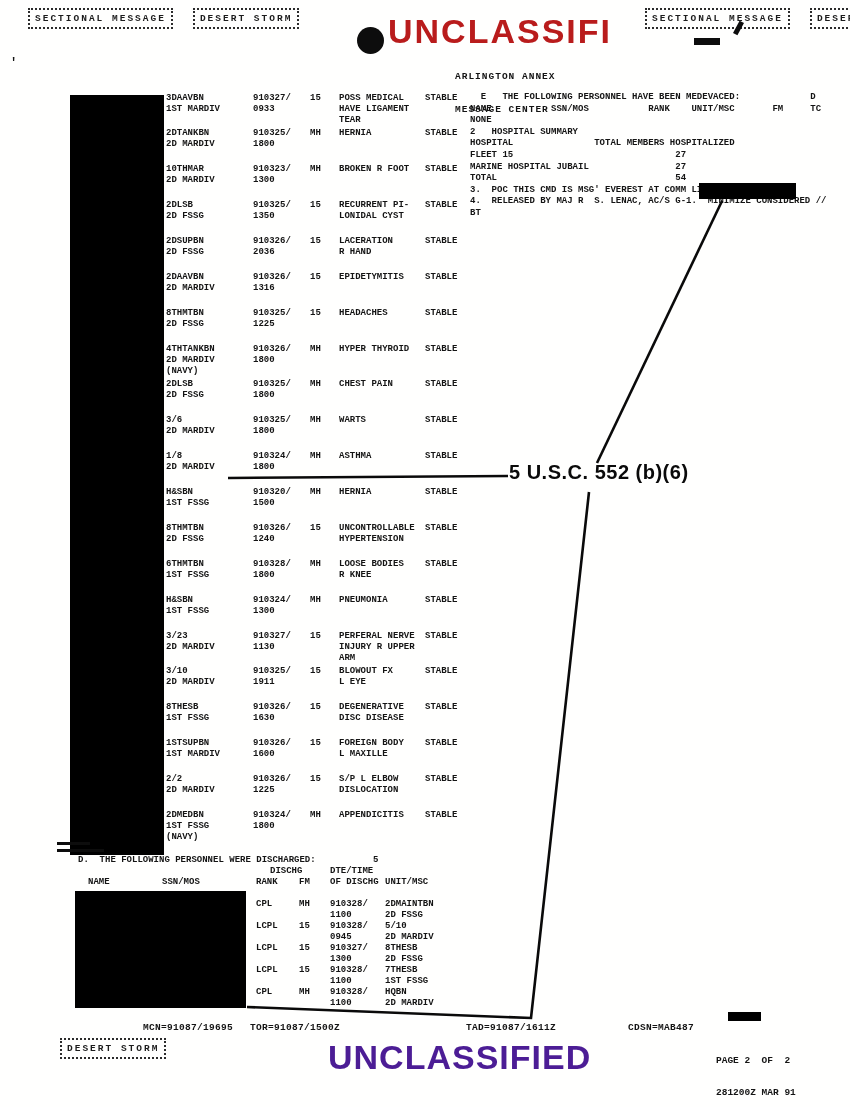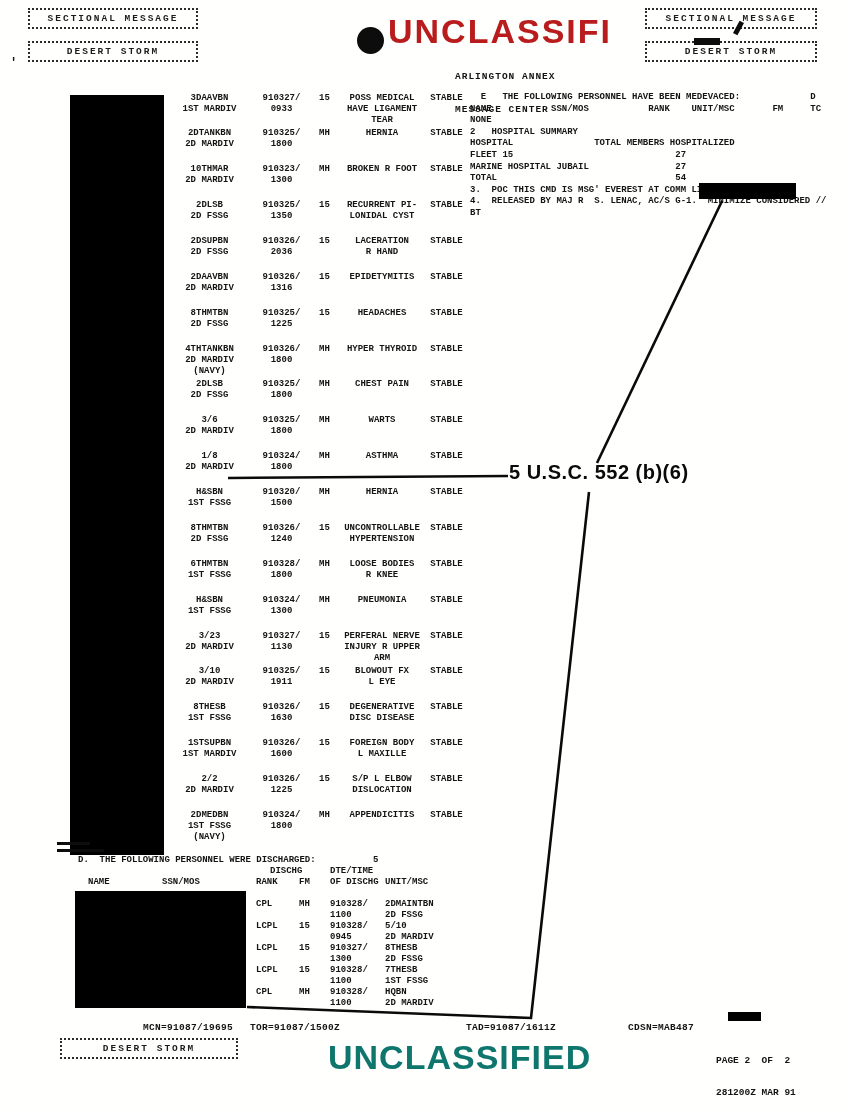--- a/index.html
+++ b/index.html
@@ -1,20 +1,20 @@
 <!DOCTYPE html>
 <html><head>
 <meta charset="utf-8">
 <style>
   html,body{margin:0;padding:0;background:#e8e8e8;}
   #page{position:relative;width:850px;height:1107px;background:#fffffe;overflow:hidden;
         font-family:"Liberation Mono","DejaVu Sans Mono",monospace;color:#141414;}
-  .mono{font-weight:700;font-size:9px;line-height:11px;text-align:center;}
-  
-  .stamp{position:absolute;display:flex;flex-direction:column;gap:12px;}
+  .mono{font-weight:700;font-size:9px;line-height:11px;}
+  
+  .stamp{position:absolute;display:flex;flex-direction:row;gap:20px;}
   .stamp-box{border:2px dotted #2b2b2b;padding:3px 5px;font:700 9.5px "Liberation Mono",monospace;
              letter-spacing:2px;text-align:center;color:#1c1c1c;white-space:nowrap;}
   
   .doc-title{position:absolute;left:388px;top:12px;font:900 34px "Liberation Sans",sans-serif;
              letter-spacing:2px;color:#b91c1c;}
   .title-dot{position:absolute;left:357px;top:27px;width:27px;height:27px;border-radius:50%;background:#0d0d0d;}
   .strike1{position:absolute;left:694px;top:38px;width:26px;height:7px;background:#0d0d0d;}
   .strike2{position:absolute;left:736px;top:21px;width:5px;height:14px;background:#0d0d0d;transform:rotate(28deg);}
   .office{position:absolute;left:455px;top:49px;font-weight:700;font-size:9.5px;line-height:11px;
           letter-spacing:1px;white-space:pre;}
@@ -32,21 +32,21 @@
   .dtext{position:absolute;font-weight:700;font-size:9px;line-height:11px;white-space:pre;}
   #discharge-rows{position:absolute;left:256px;top:899px;}
   .drow{display:grid;grid-template-columns:43px 31px 55px 90px;}
   .drow div{font-weight:700;font-size:9px;line-height:11px;white-space:pre;}
   
   #foia{position:absolute;left:509px;top:461px;font:700 20px "Liberation Sans",sans-serif;
         letter-spacing:.5px;color:#0a0a0a;white-space:nowrap;}
   
   .footer-ref{position:absolute;top:1022px;font-weight:700;font-size:9.5px;letter-spacing:.3px;white-space:pre;}
   #footer-class{position:absolute;left:328px;top:1038px;font:900 34px "Liberation Sans",sans-serif;
-                letter-spacing:1px;color:#0f766e;}
+                letter-spacing:1px;color:#4c1d95;}
   #footer-page{position:absolute;left:716px;top:1035px;font-weight:700;font-size:9.5px;line-height:10.5px;white-space:pre;}
   .artifact{position:absolute;background:#0d0d0d;}
   #leader-lines{position:absolute;left:0;top:0;pointer-events:none;}
   #apostrophe{position:absolute;left:10px;top:56px;font:700 12px "Liberation Mono",monospace;}
 </style>
 </head>
 <body>
 
 <div id="page">
 

